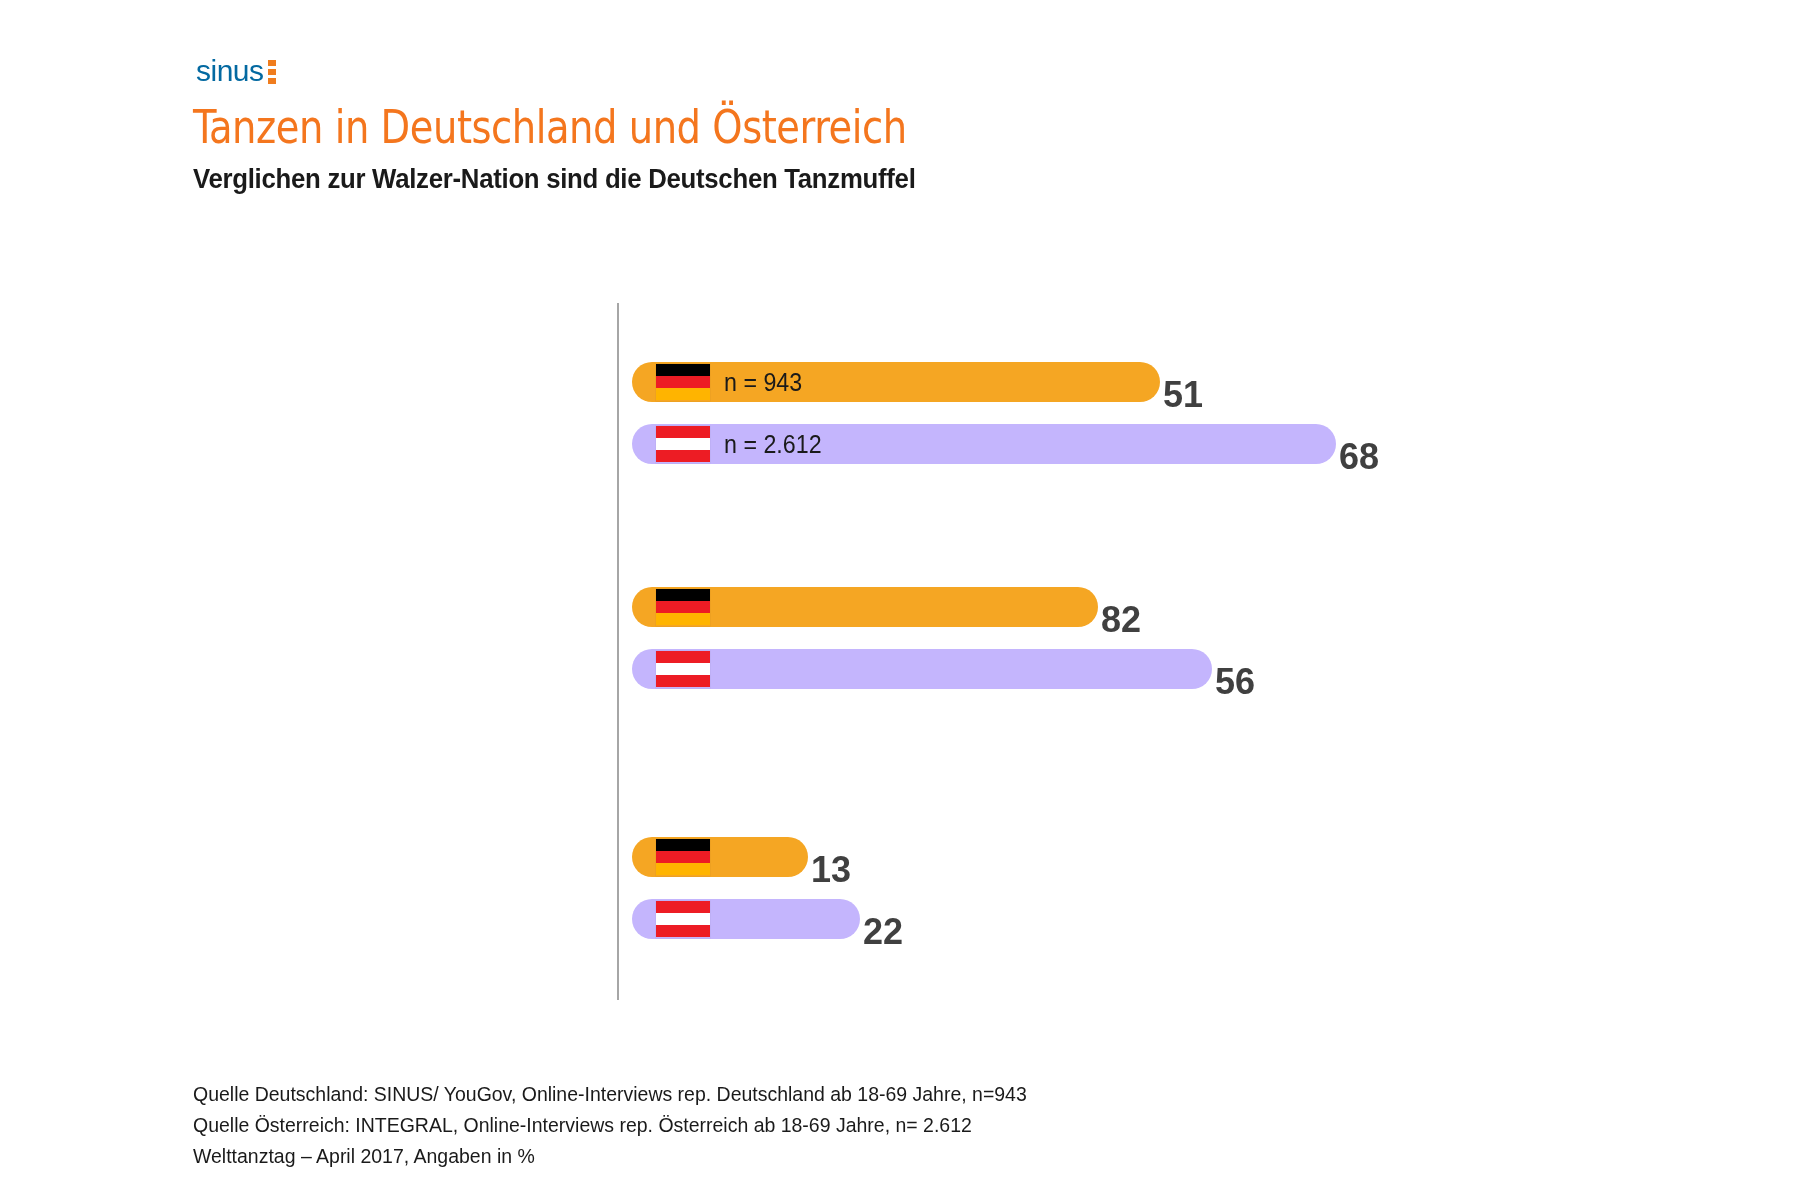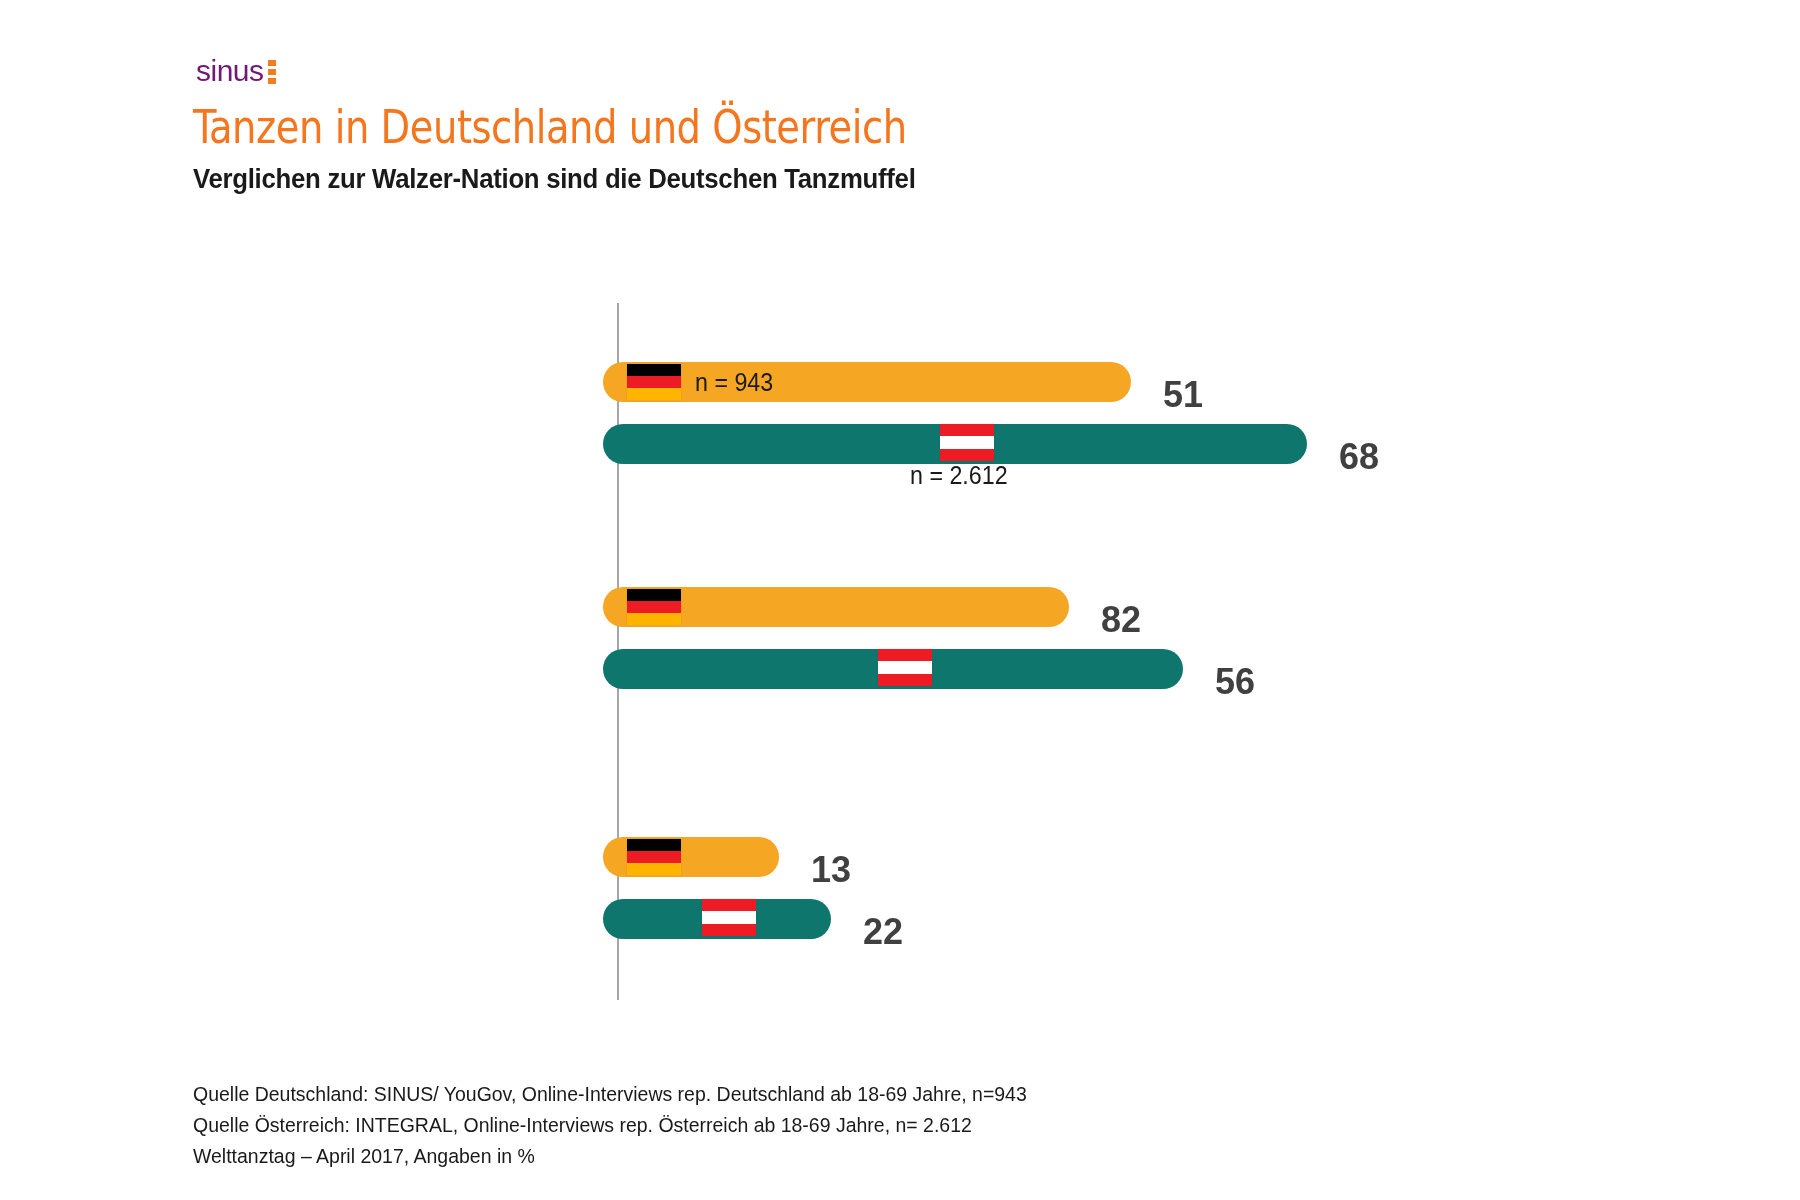--- a/index.html
+++ b/index.html
@@ -23,21 +23,21 @@
     top: 56px;
     display: flex;
     align-items: flex-end;
     gap: 4px;
   }
   .logo-word {
     font-family: "Liberation Sans", sans-serif;
     font-size: 30px;
     font-weight: 400;
     letter-spacing: -0.5px;
-    color: #701a75;
+    color: #0369a1;
     line-height: 1;
   }
   .logo-colon {
     display: flex;
     flex-direction: column;
     gap: 3px;
     padding-bottom: 2px;
   }
   .logo-colon span {
     display: block;
@@ -89,28 +89,28 @@
     width: 2px;
     height: 697px;
     background: #a6a6a6;
   }
   .group {
     position: absolute;
     left: 0;
   }
   .bar {
     position: absolute;
-    left: 603px;
+    left: 632px;
     height: 40px;
     display: flex;
     align-items: center;
     border-radius: 25px;
   }
   .bar.de { background: #F5A623; }
-  .bar.at { background: #0f766e; flex-direction: column; }
+  .bar.at { background: #c4b5fd; }
   .flag {
     width: 54px;
     height: 37px;
     margin-left: 24px;
     flex: none;
     display: flex;
     flex-direction: column;
     box-shadow: 0 0 0 0.5px rgba(0,0,0,0.06);
   }
   .flag span { display: block; flex: 1 1 33.33%; }

